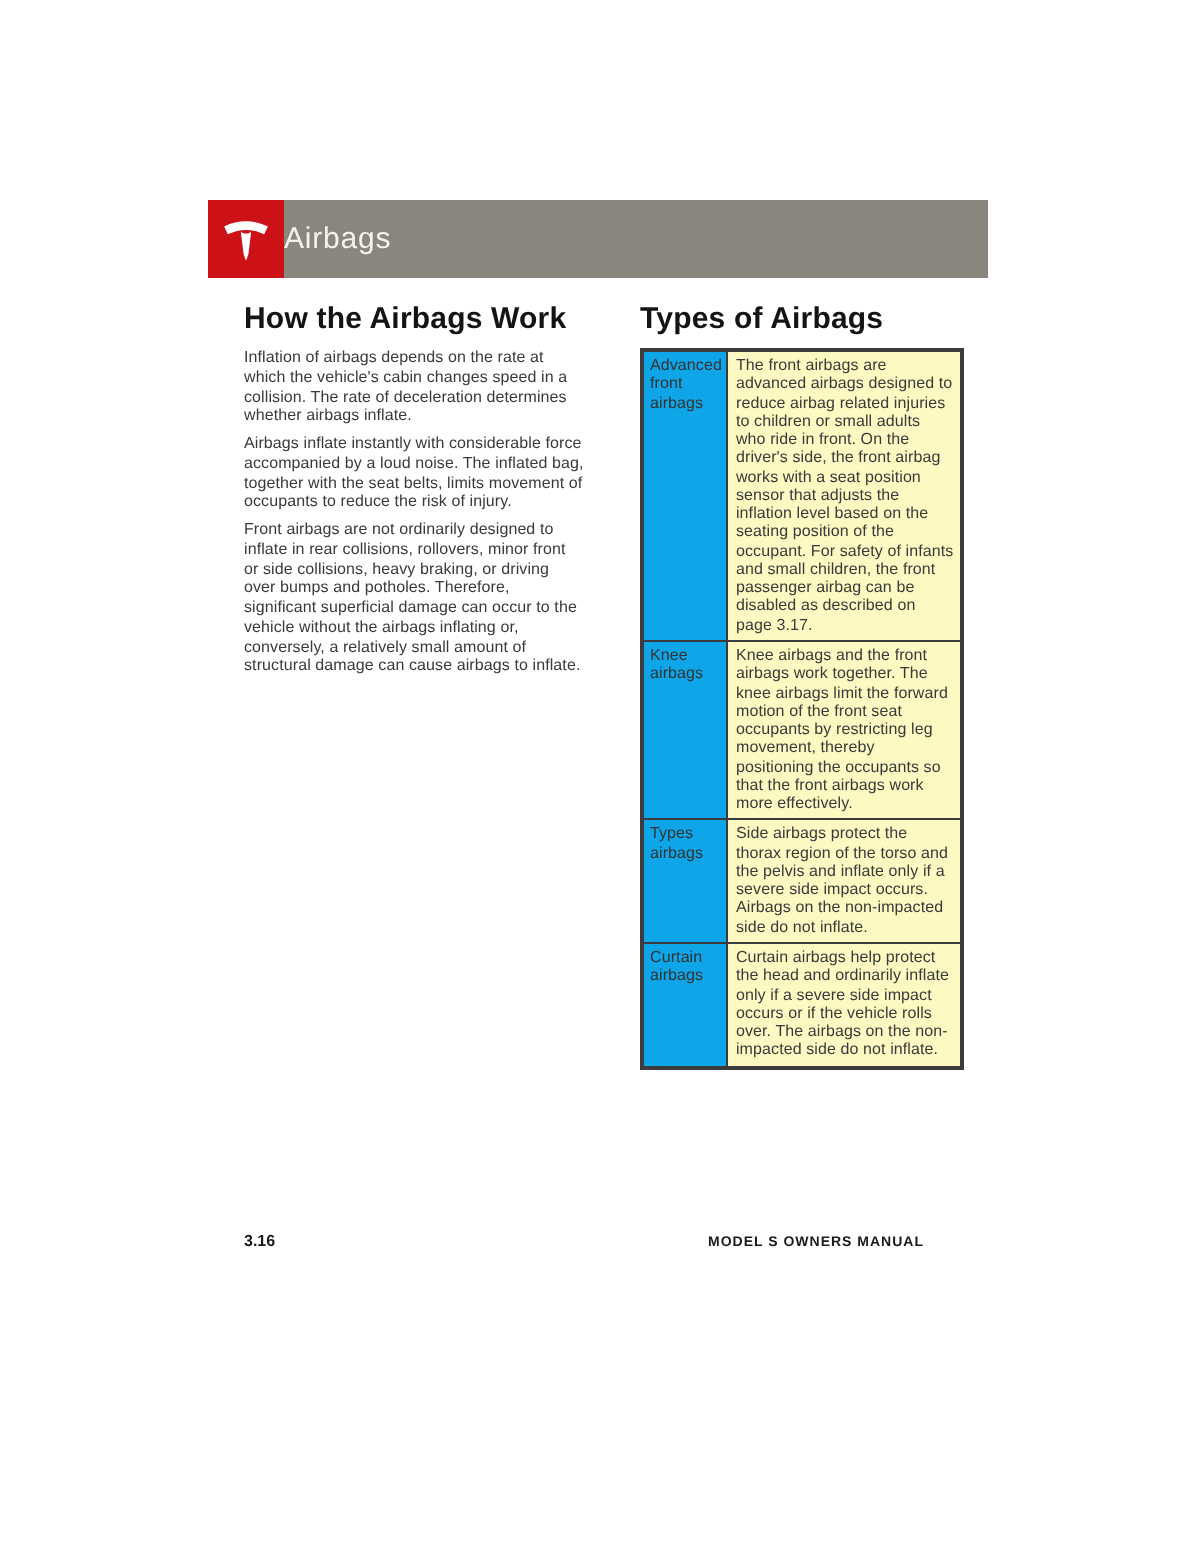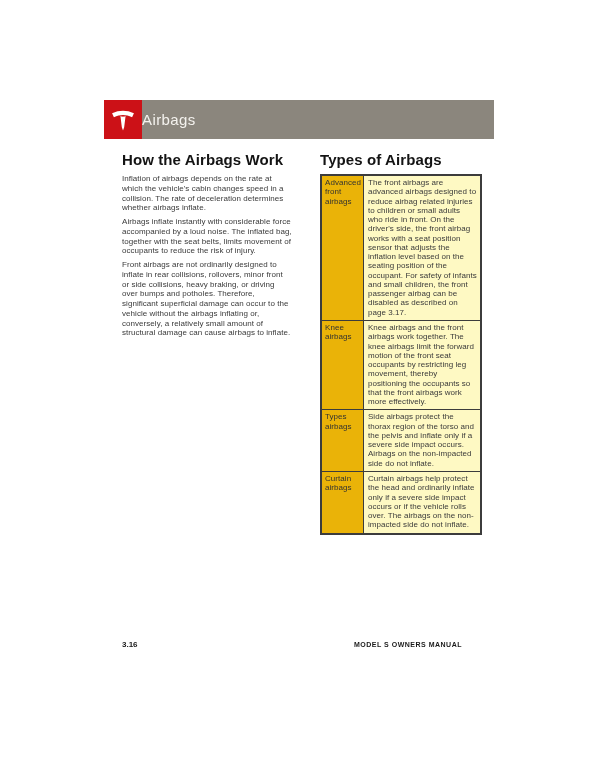--- a/index.html
+++ b/index.html
@@ -87,35 +87,35 @@
   }
   table.airbag-table td {
     border: 1px solid #3c3c3c;
     vertical-align: top;
     font-size: 8px;
     line-height: 1.16;
     letter-spacing: 0.05px;
   }
   td.label-cell {
     width: 40px;
-    background: #eab308;
+    background: #0ea5e9;
     padding: 2px 2px 2px 3px;
     color: #333330;
   }
   td.desc-cell {
     padding: 2px 3px 3px 4px;
     background: #fef9c3;
     color: #3a3a3a;
   }
 
   
   .footer {
     position: absolute;
     left: 122px;
-    top: 640px;
+    top: 616px;
     width: 340px;
     display: flex;
     justify-content: space-between;
     align-items: baseline;
   }
   .page-number {
     font-size: 8px;
     font-weight: bold;
     color: #1a1a1a;
   }

